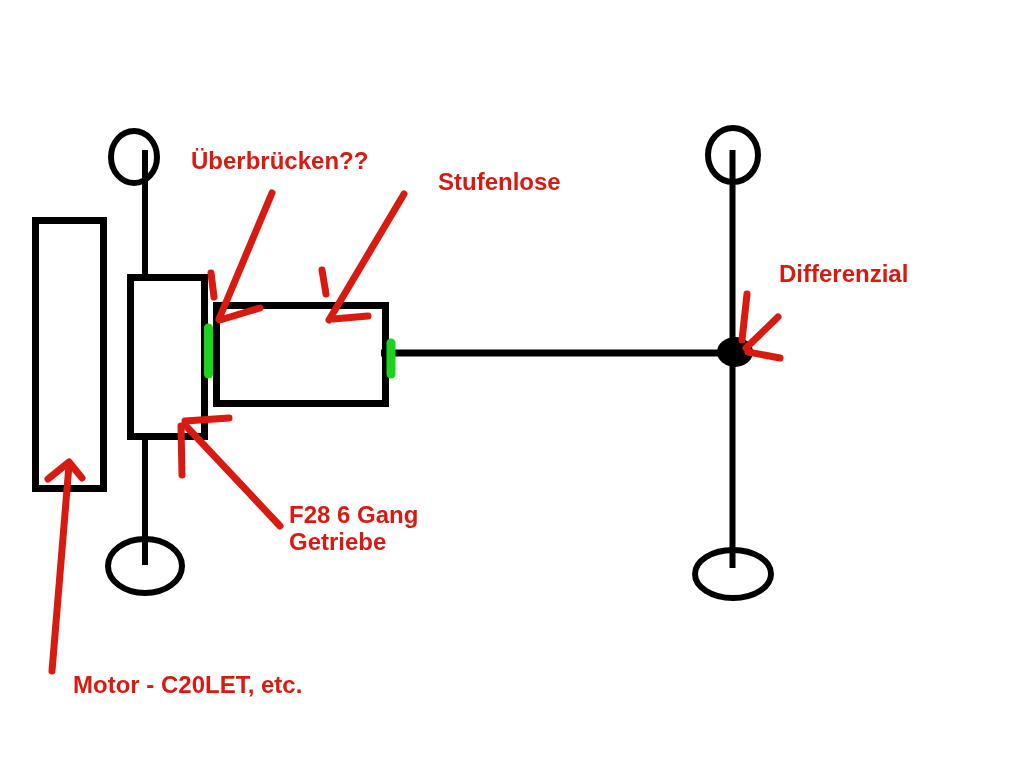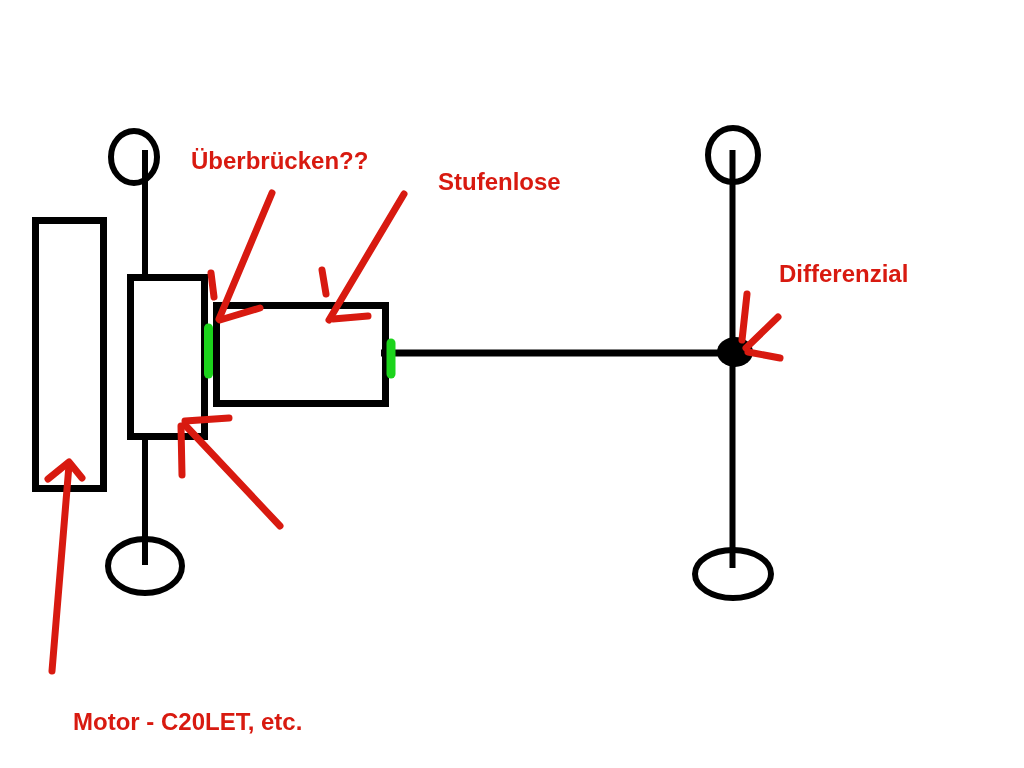--- a/index.html
+++ b/index.html
@@ -110,16 +110,20 @@
   </svg>
 
   <div class="label" style="left:191px; top:147px;">Überbrücken??</div>
 
   <div class="label" style="left:413px; top:168px;margin-left:25px;">
     <span class="line">Stufenlose</span>
   </div>
 
   <div class="label" style="left:779px; top:260px;">Differenzial</div>
 
+  <div class="label" style="left:289px; top:501px;">
+    <span class="line">F28 6 Gang</span>
+    <span class="line">Getriebe</span>
+  </div>
 
-  <div class="label" style="left:73px; top:708px;">Motor - C20LET, etc.</div>
+  <div class="label" style="left:73px; top:671px;">Motor - C20LET, etc.</div>
 
 </div>
 
 </body></html>

